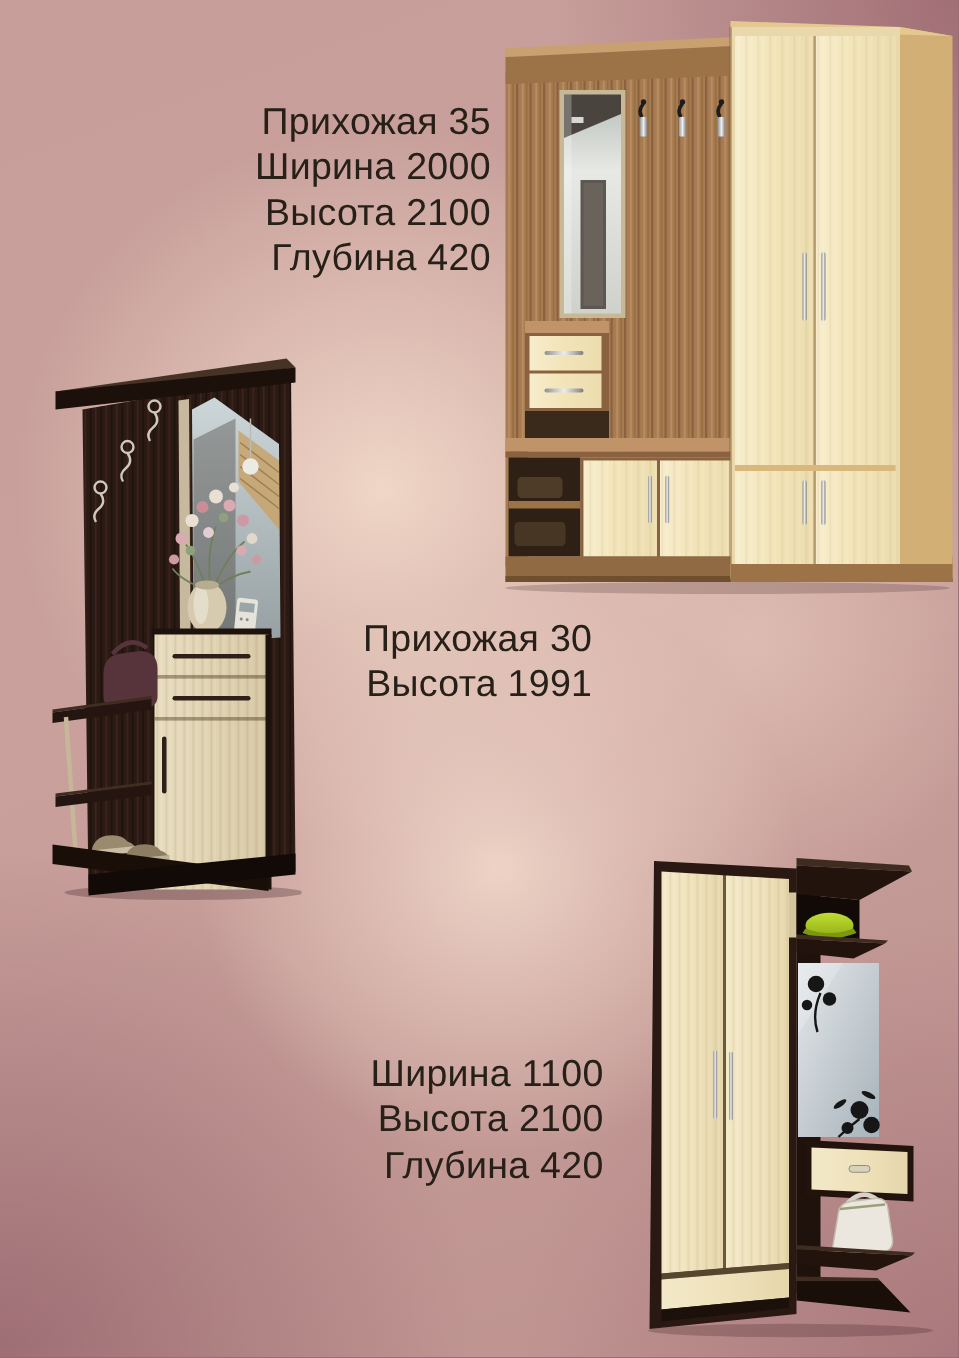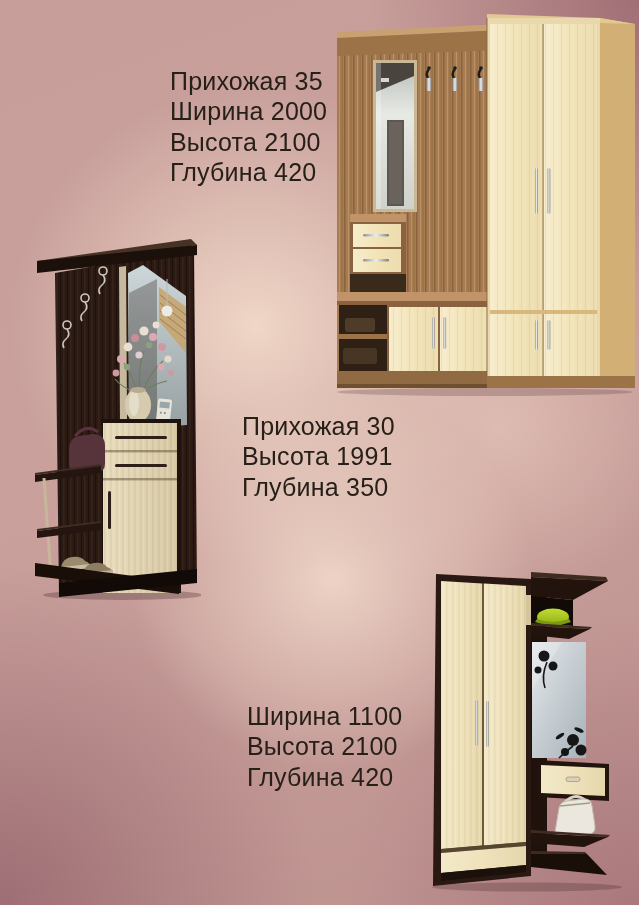--- a/index.html
+++ b/index.html
@@ -8,21 +8,21 @@
     position:relative;width:639px;height:905px;overflow:hidden;margin:0;
     background:
       radial-gradient(55% 38% at 40% 36%, rgba(246,224,206,.85), rgba(246,224,206,0) 70%),
       radial-gradient(45% 30% at 52% 64%, rgba(248,226,210,.78), rgba(248,226,210,0) 70%),
       radial-gradient(40% 28% at 78% 47%, rgba(240,212,198,.55), rgba(240,212,198,0) 70%),
       radial-gradient(70% 55% at 100% 0%, rgba(134,78,92,.60), rgba(134,78,92,0) 60%),
       radial-gradient(80% 60% at 0% 100%, rgba(128,76,90,.55), rgba(128,76,90,0) 62%),
       radial-gradient(70% 50% at 100% 100%, rgba(148,92,104,.48), rgba(148,92,104,0) 65%),
       linear-gradient(160deg, #c79e9a 0%, #c9a09c 45%, #bd928f 100%);
   }
-  .specs{position:absolute;color:#272019;font-size:25px;line-height:30.4px;font-weight:400;letter-spacing:.2px;white-space:nowrap;}
+  .specs{position:absolute;color:#272019;font-size:25px;line-height:30.4px;font-weight:400;letter-spacing:.2px;white-space:nowrap;text-align:right;}
   .photo{position:absolute;display:block;}
   .ph35{left:335px;top:8px;width:302px;height:388px;}
   .ph30{left:31px;top:233px;width:170px;height:370px;}
   .ph34{left:427px;top:560px;width:212px;height:332px;}
 </style>
 </head>
 <body>
 
 <div class="canvas">
 
@@ -277,21 +277,20 @@
         <path d="M52,340 l30,-3 l0,4 l-30,3 z" fill="#bdb196"></path>
       </g>
       <polygon points="4,330 148,349 148,361 4,343" fill="#1a0e09"></polygon>
       <polygon points="28,350 166,336 166,350 28,364" fill="#120a06"></polygon>
     </g>
   </svg>
 
   <div class="specs" style="left:242px;top:411px">
     <div>Прихожая 30</div>
     <div>Высота 1991</div>
-    <div>Глубина 350</div>
   </div>
 
   <svg class="photo ph34" viewBox="0 0 212 332" role="img" aria-label="hallway unit: cream two-door wardrobe in wenge frame, top shelf with green cap, mirror with black floral decal, drawer, white handbag on open shelves">
     <defs>
       <linearGradient id="c-cream" x1="0" y1="0" x2="1" y2="0">
         <stop offset="0" stop-color="#f3e9c8"></stop>
           <stop offset=".55" stop-color="#eee1ba"></stop>
           <stop offset="1" stop-color="#e5d6ab"></stop>
       </linearGradient>
       <linearGradient id="c-mirror" x1="0" y1="0" x2="1" y2="1">

